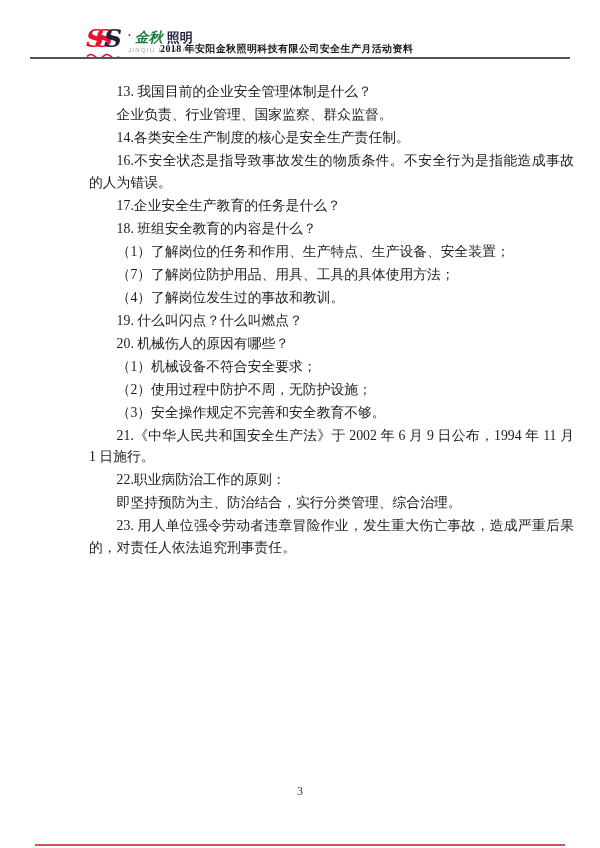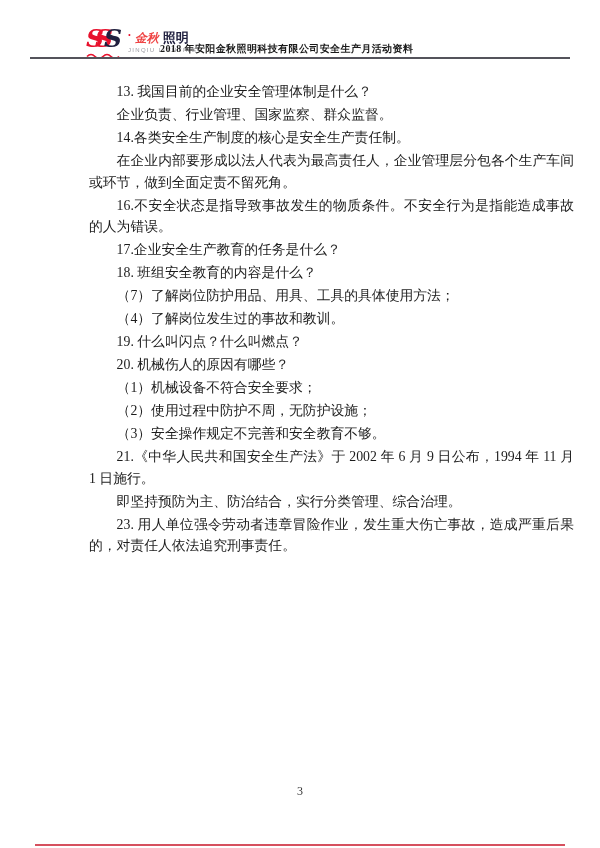--- a/index.html
+++ b/index.html
@@ -24,21 +24,21 @@
   }
   .logo-s.s1{left:0;color:#e8112d;}
   .logo-s.s2{left:9px;color:#e8112d;}
   .logo-s.s3{left:18px;color:#20203f;}
   .logo-squiggle{position:absolute;left:0;top:23px;}
   .brand-col{margin-left:4px;display:flex;flex-direction:column;line-height:1;}
   .brand-cn{white-space:nowrap;}
   .brand-dot{color:#e8112d;font-size:8px;vertical-align:4px;}
   .brand-cn-red{
     font-family:Liberation Sans, sans-serif;
-    font-style:italic;font-weight:bold;font-size:12px;color:#ef4444;
+    font-style:italic;font-weight:bold;font-size:14px;color:#15803d;
   }
   .brand-cn-dark{font-weight:bold;font-size:13px;color:#20203f;text-align:center;}
   .brand-en{
     margin-top:2px;
     font-family:"Liberation Sans","DejaVu Sans",sans-serif;
     font-size:6px;letter-spacing:1.3px;color:#9a9aa2;white-space:nowrap;
   }
   .doc-title{
     position:absolute;left:160px;top:42px;
     font-weight:bold;font-size:10px;letter-spacing:0.4px;color:#1a1a1a;
@@ -90,32 +90,33 @@
   </div>
 
   <div class="doc-title">2018 年安阳金秋照明科技有限公司安全生产月活动资料</div>
 
   <div class="header-rule"></div>
 
   <div class="content">
     <p>13. 我国目前的企业安全管理体制是什么？</p>
     <p>企业负责、行业管理、国家监察、群众监督。</p>
     <p>14.各类安全生产制度的核心是安全生产责任制。</p>
-    <p>在企业内部要形成以法人代表为最高责任人，企业管理层分包各个生产车间或环节，做到全面定责不留死角。</p>
     <p>16.不安全状态是指导致事故发生的物质条件。不安全行为是指能造成事故的人为错误。</p>
     <p>17.企业安全生产教育的任务是什么？</p>
     <p>18. 班组安全教育的内容是什么？</p>
+    <p>（1）了解岗位的任务和作用、生产特点、生产设备、安全装置；</p>
     <p>（7）了解岗位防护用品、用具、工具的具体使用方法；</p>
     <p>（4）了解岗位发生过的事故和教训。</p>
     <p>19. 什么叫闪点？什么叫燃点？</p>
     <p>20. 机械伤人的原因有哪些？</p>
     <p>（1）机械设备不符合安全要求；</p>
     <p>（2）使用过程中防护不周，无防护设施；</p>
     <p>（3）安全操作规定不完善和安全教育不够。</p>
     <p>21.《中华人民共和国安全生产法》于 2002 年 6 月 9 日公布，1994 年 11 月 1 日施行。</p>
+    <p>22.职业病防治工作的原则：</p>
     <p>即坚持预防为主、防治结合，实行分类管理、综合治理。</p>
     <p>23. 用人单位强令劳动者违章冒险作业，发生重大伤亡事故，造成严重后果的，对责任人依法追究刑事责任。</p>
   </div>
 
   <div class="page-number">3</div>
   <div class="footer-rule"></div>
 
 </div>
 
 </body></html>

